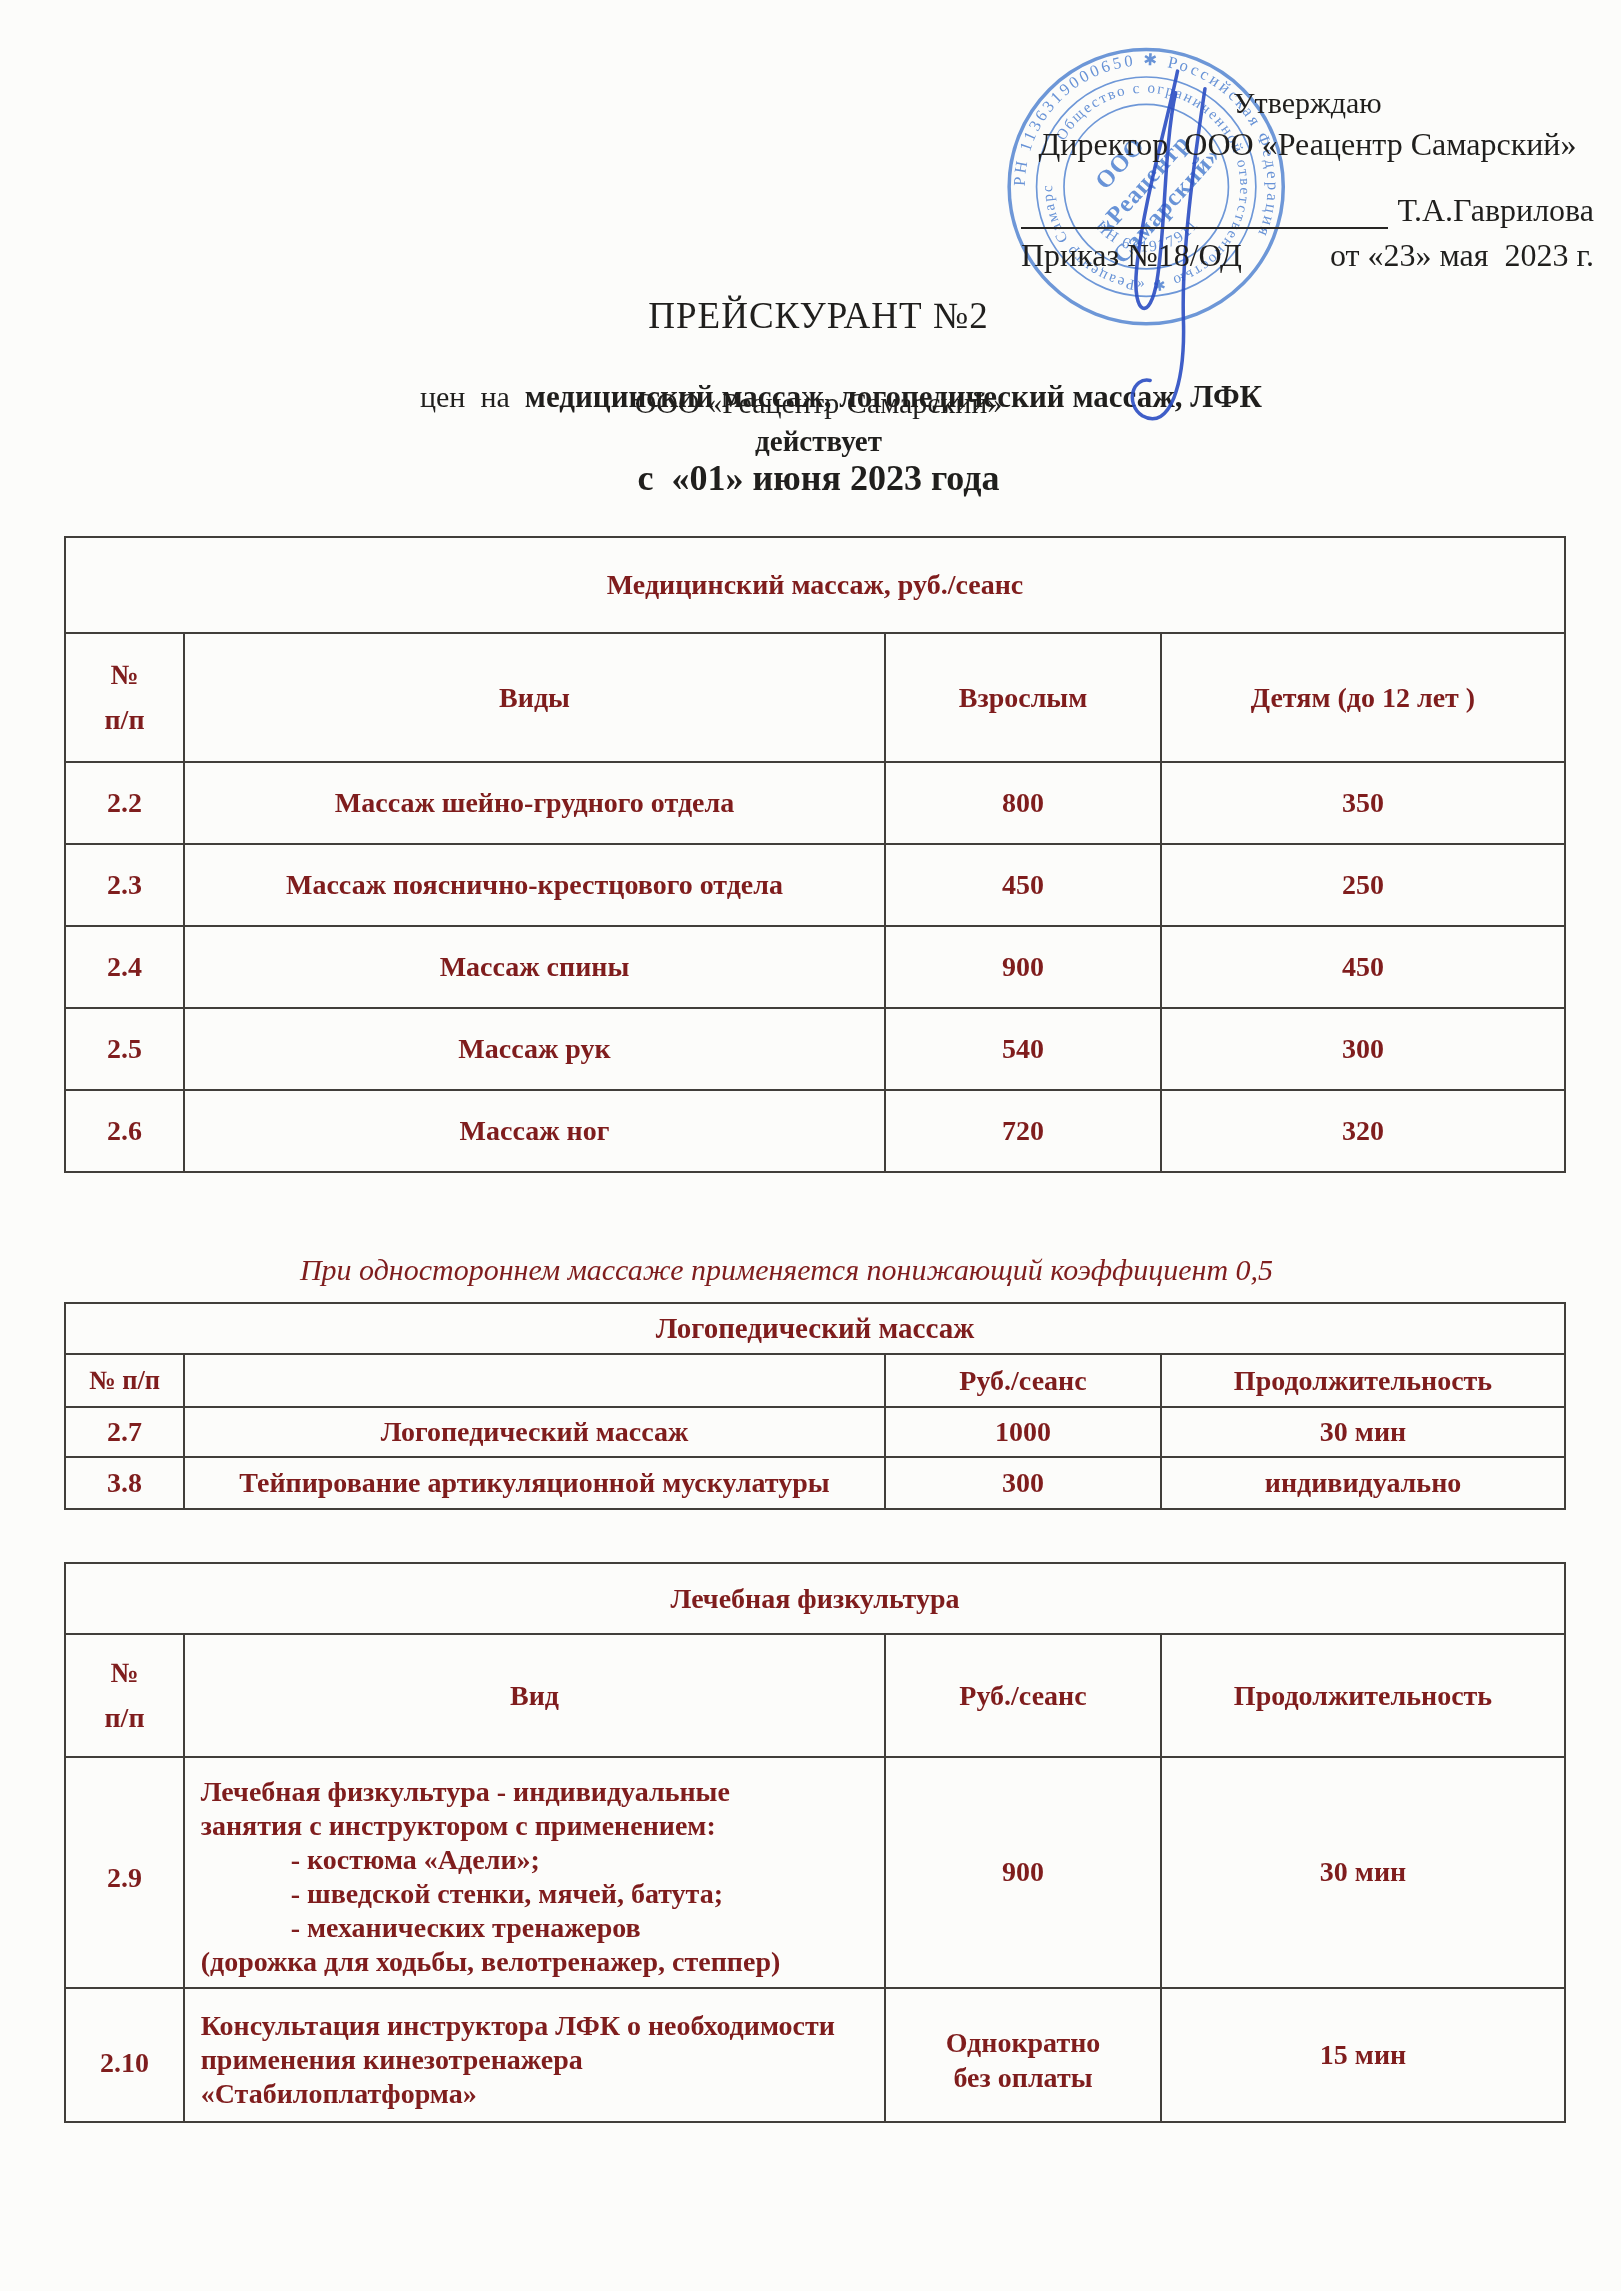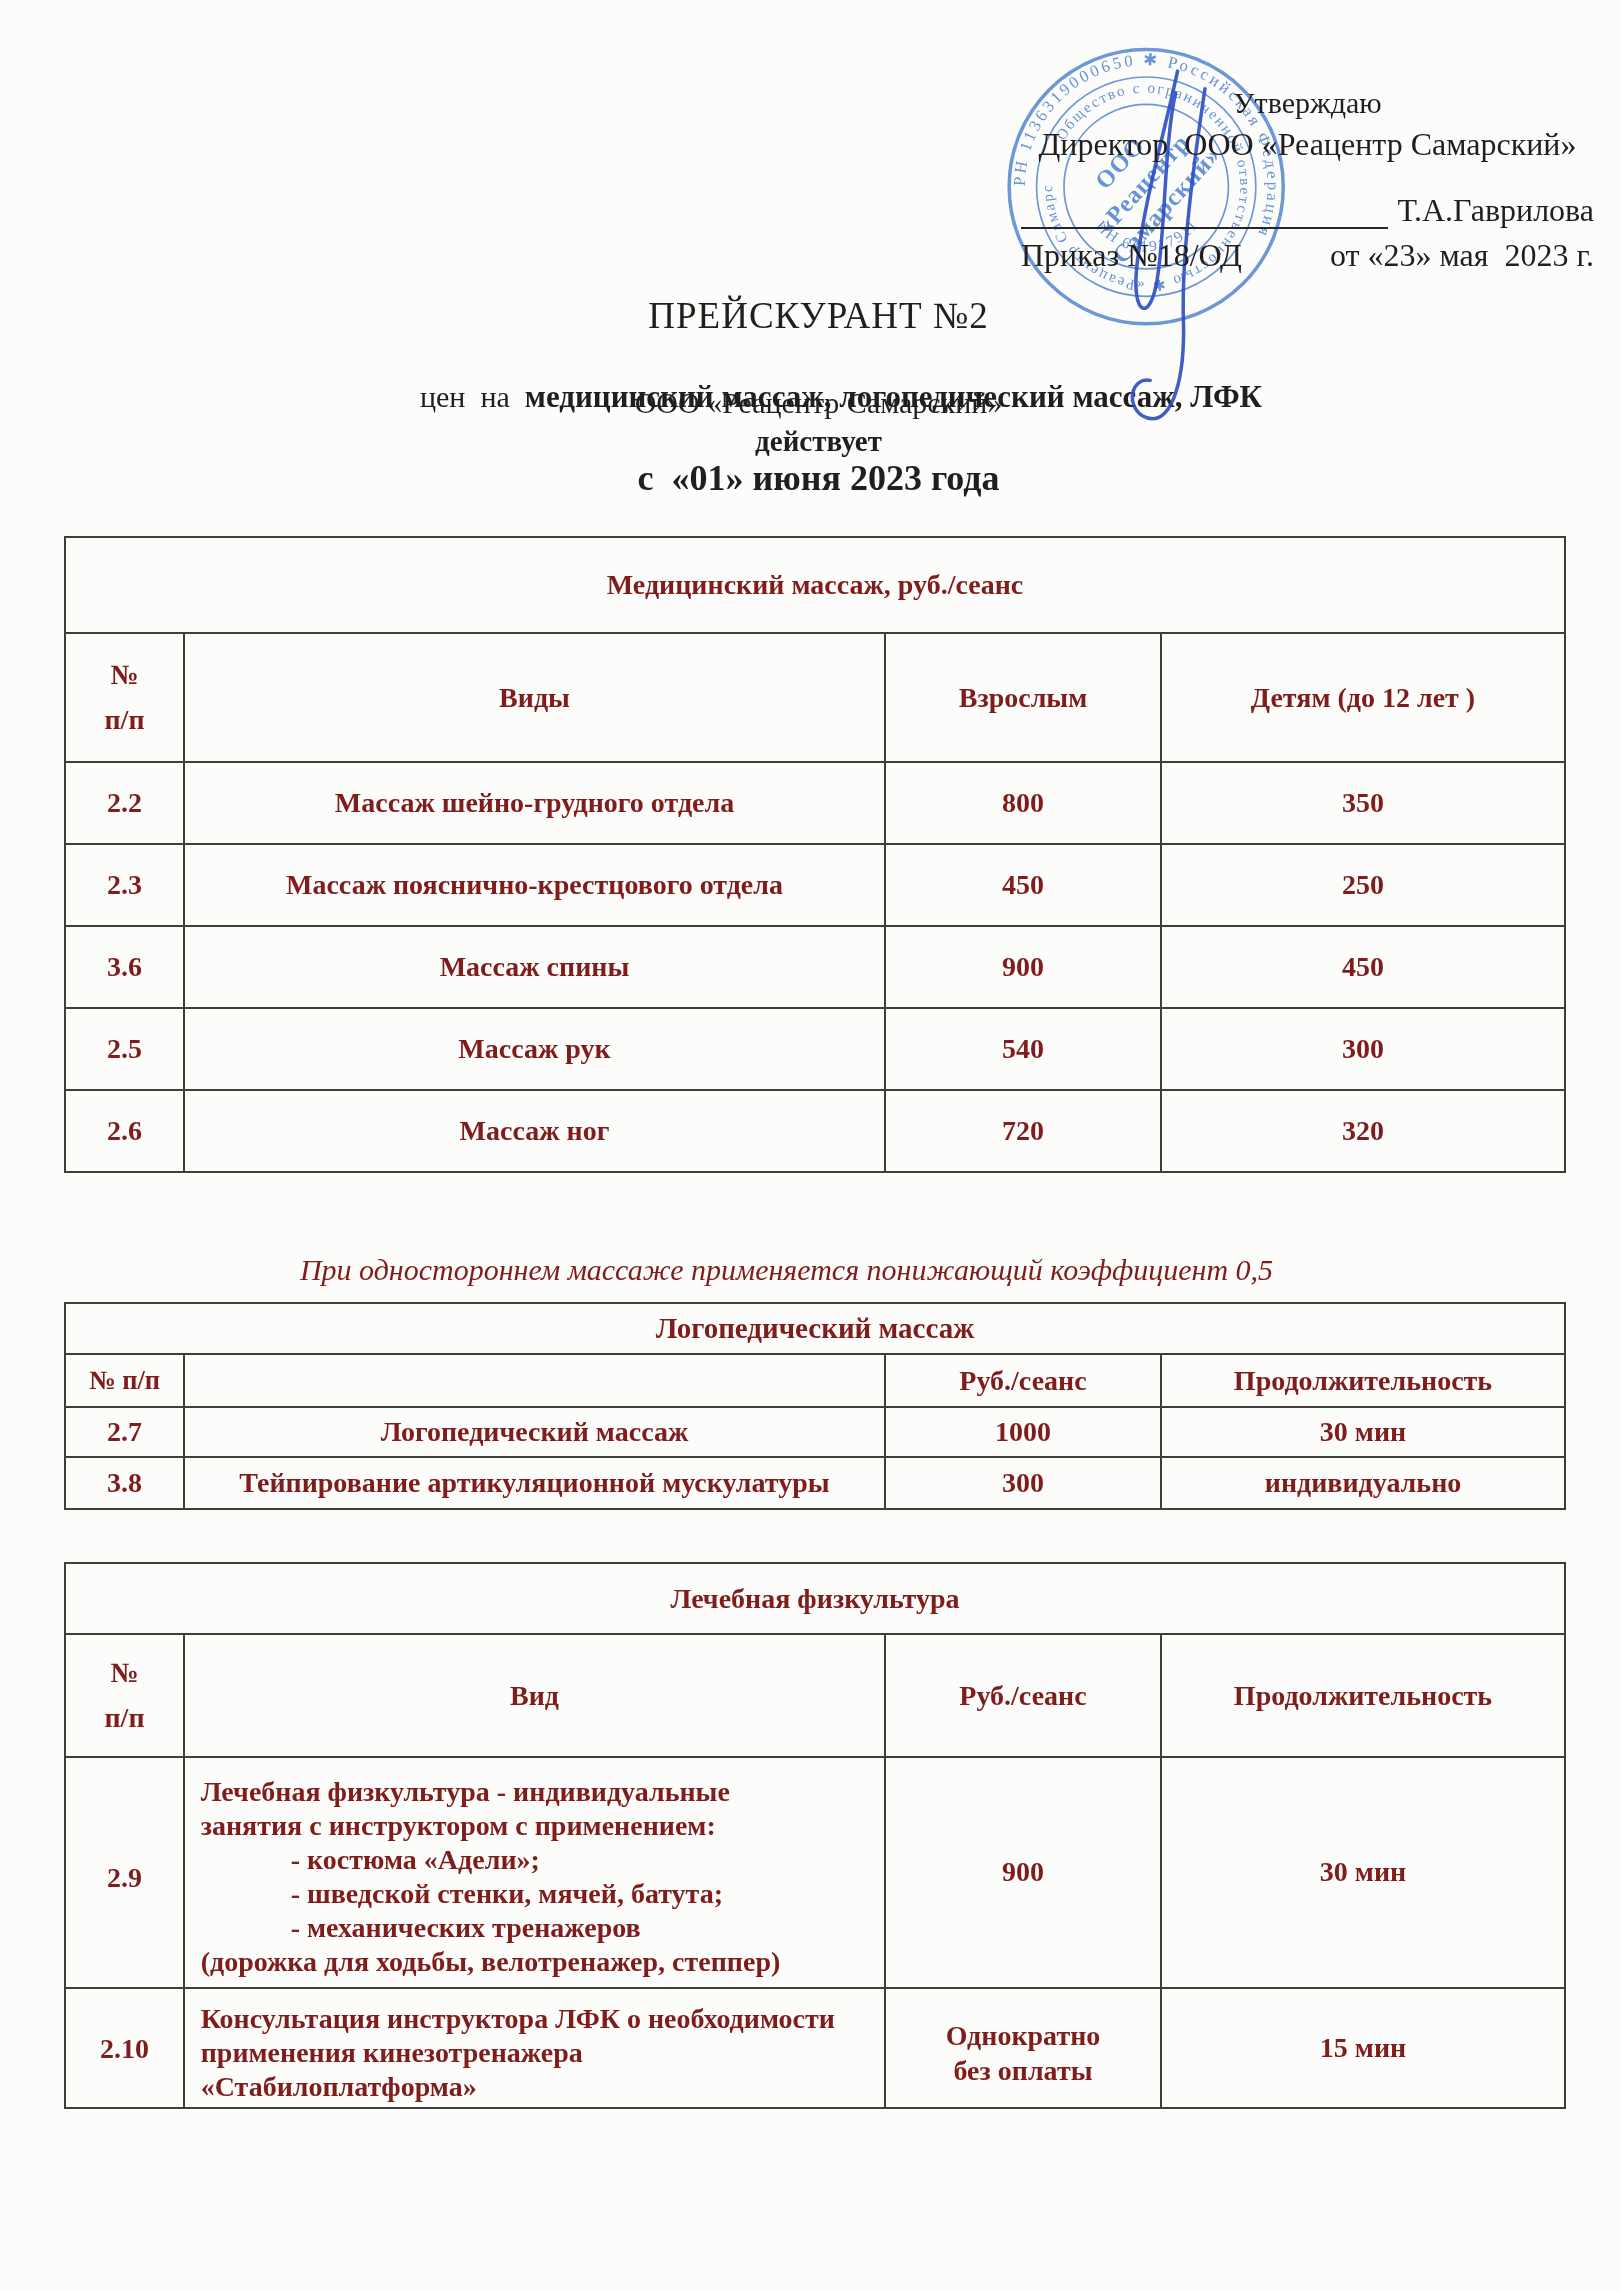--- a/index.html
+++ b/index.html
@@ -145,21 +145,21 @@
       <td>800</td>
       <td>350</td>
     </tr>
     <tr>
       <td style="height:80px;">2.3</td>
       <td class="nm">Массаж пояснично-крестцового отдела</td>
       <td>450</td>
       <td>250</td>
     </tr>
     <tr>
-      <td style="height:80px;">3.6</td>
+      <td style="height:80px;">2.4</td>
       <td class="nm">Массаж спины</td>
       <td>900</td>
       <td>450</td>
     </tr>
     <tr>
       <td style="height:80px;">2.5</td>
       <td class="nm">Массаж рук</td>
       <td>540</td>
       <td>300</td>
     </tr>
@@ -237,21 +237,21 @@
           <div class="ind">- костюма «Адели»;</div>
           <div class="ind">- шведской стенки, мячей, батута;</div>
           <div class="ind">- механических тренажеров</div>
           <div>(дорожка для ходьбы, велотренажер, степпер)</div>
         </div>
       </td>
       <td class="liftup">900</td>
       <td class="liftup">30 мин</td>
     </tr>
     <tr>
-      <td class="topcell" style="height:116px;padding-top:2px;">2.10</td>
+      <td class="topcell" style="height:116px;padding-top:16px;">2.10</td>
       <td class="topcell">
         <div class="mline">
           <div>Консультация инструктора ЛФК о необходимости</div>
           <div>применения кинезотренажера</div>
           <div>«Стабилоплатформа»</div>
         </div>
       </td>
       <td class="topcell twoLine" style="padding-top:9.8px;">
         <div>Однократно</div>
         <div>без оплаты</div>

